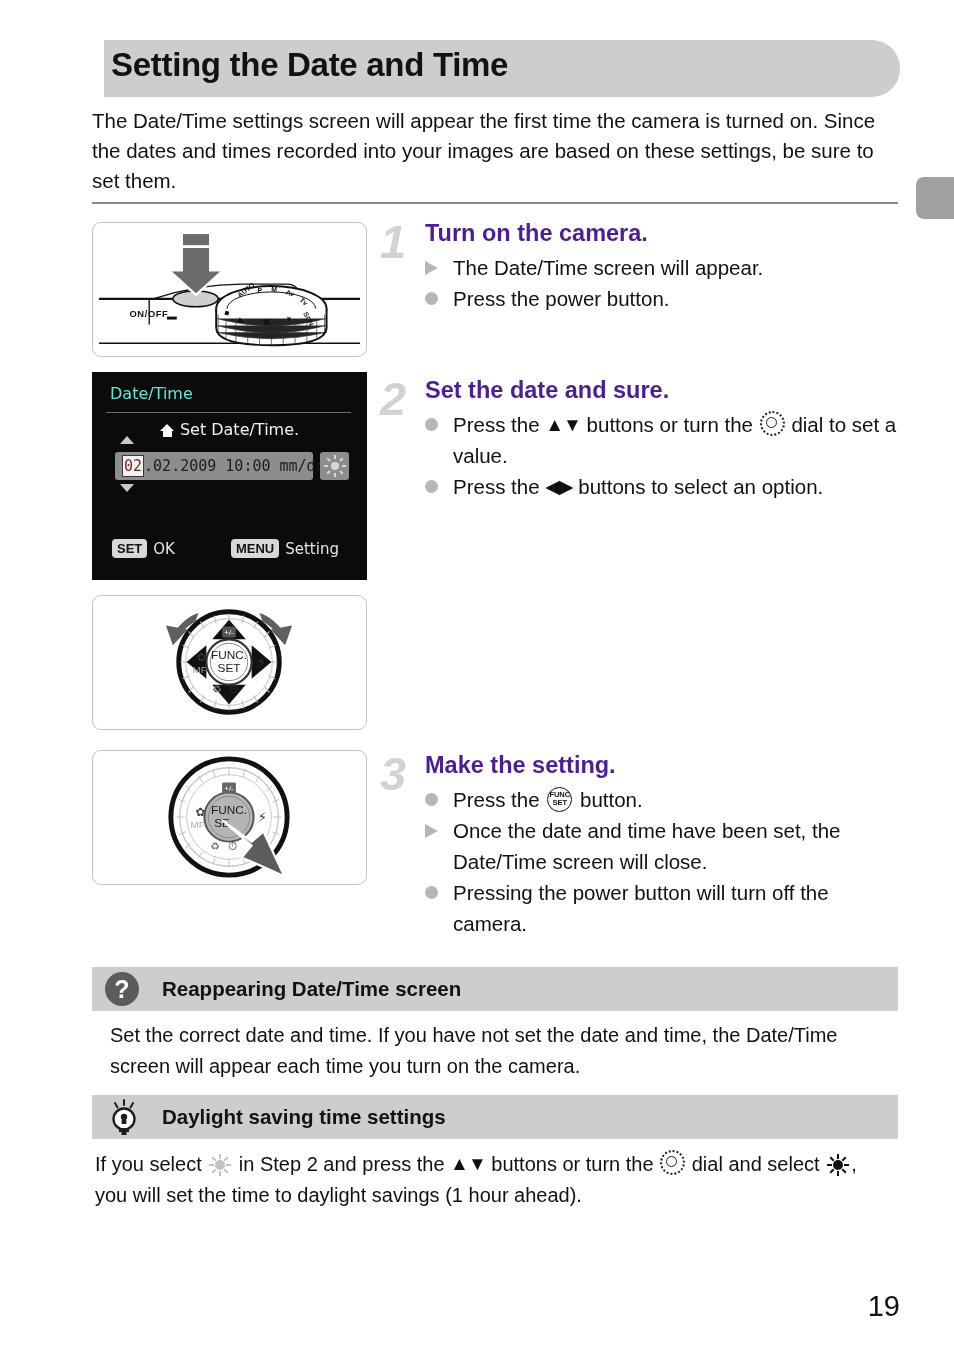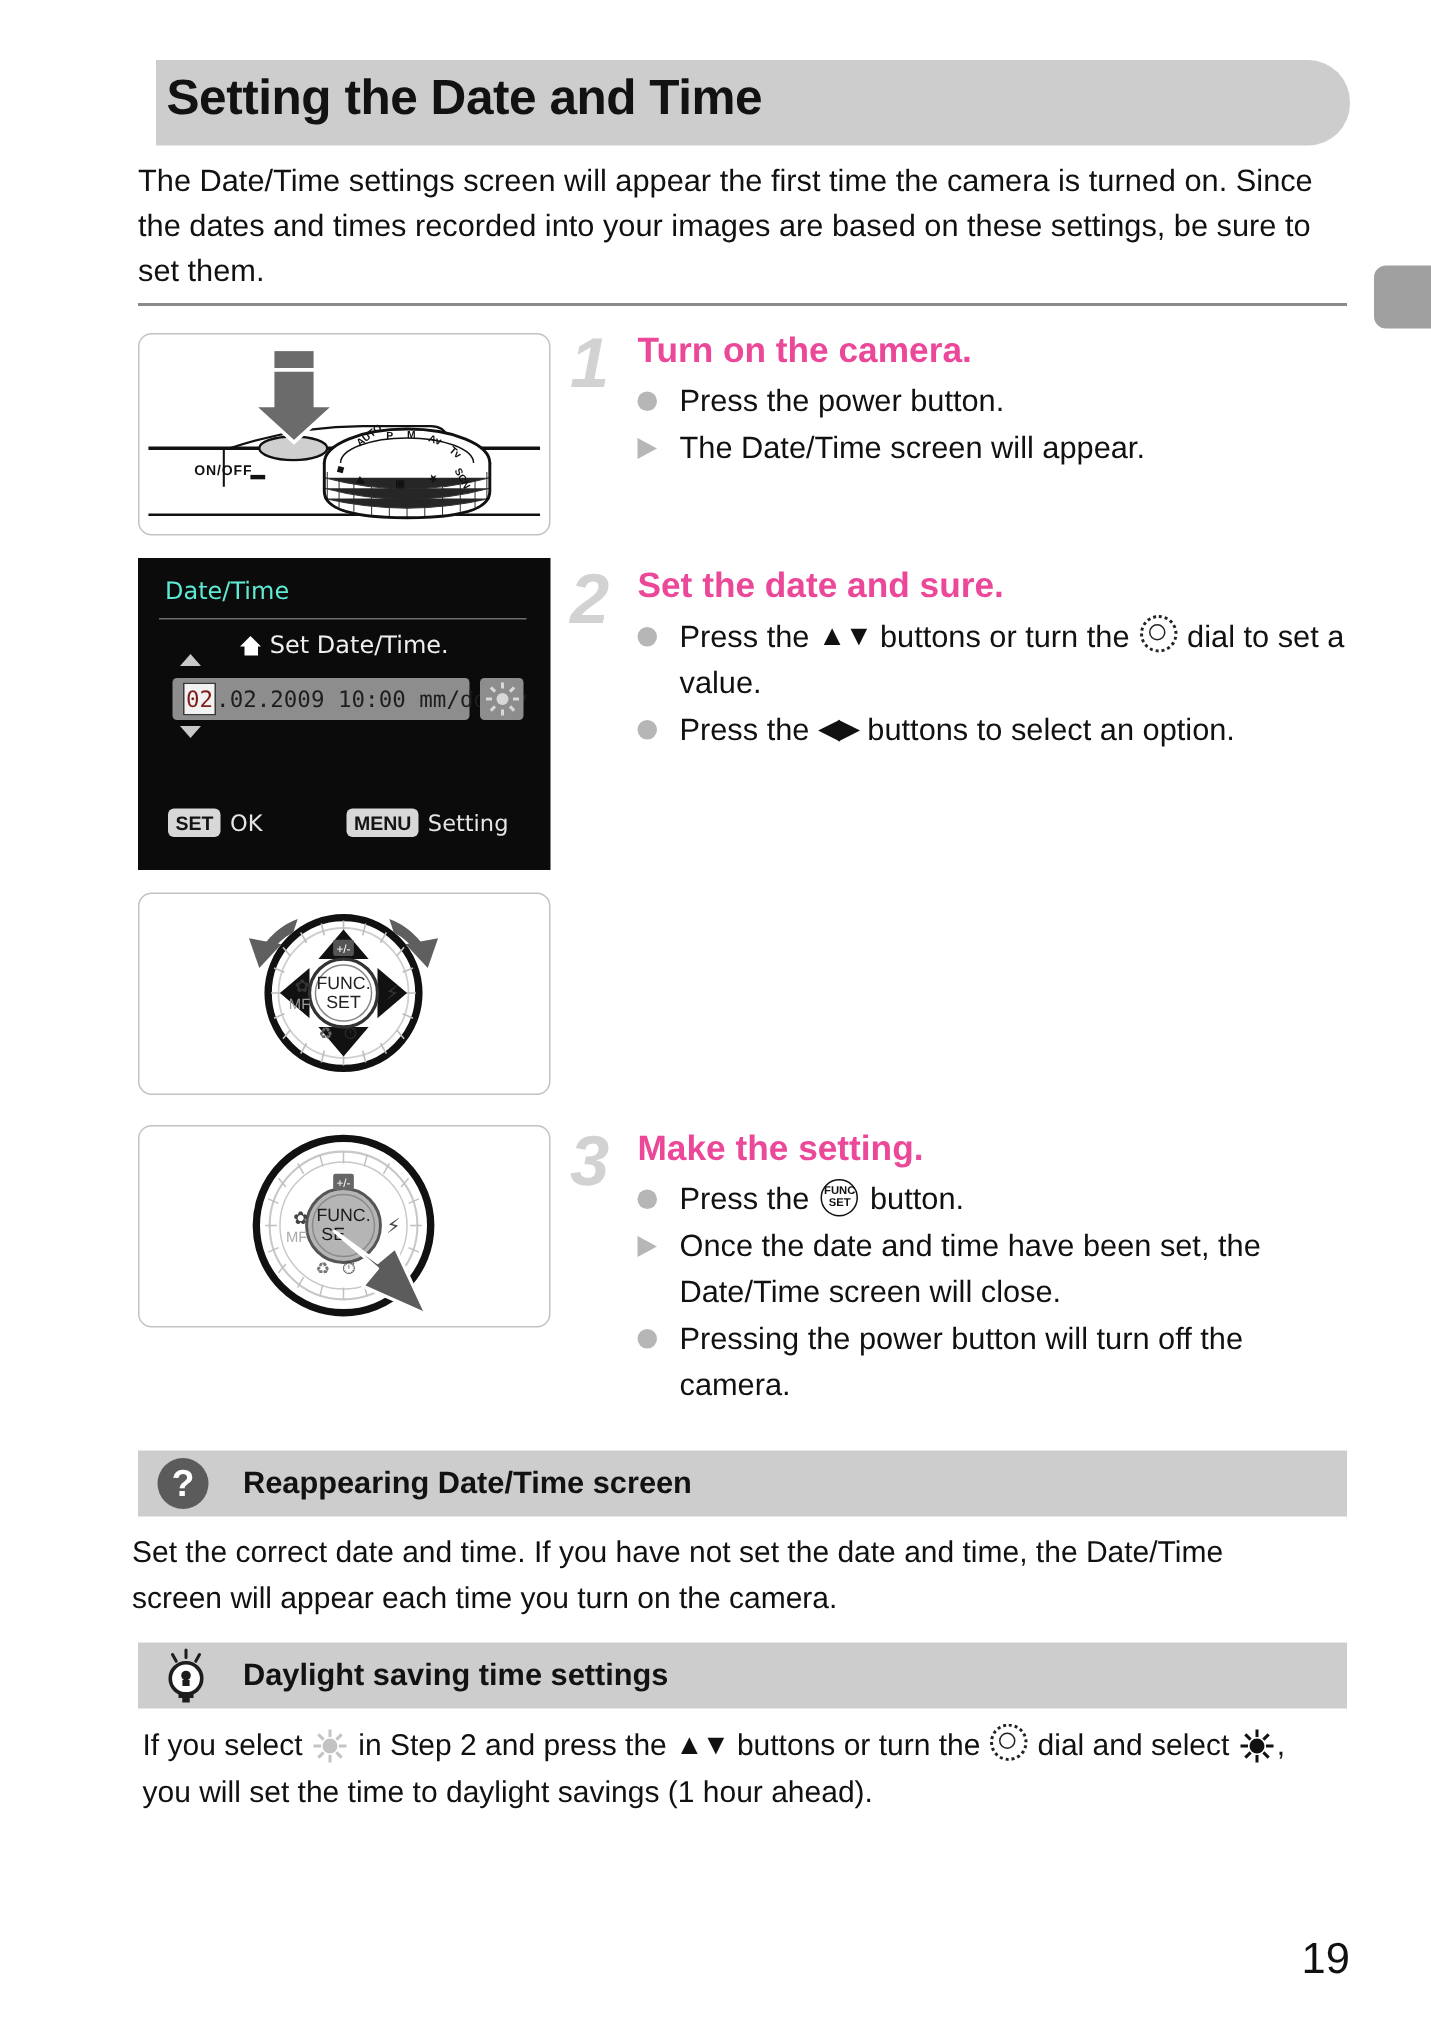--- a/index.html
+++ b/index.html
@@ -94,21 +94,21 @@
   }
   .step-body {
     position: absolute;
     left: 45px;
     top: 0;
     width: 478px;
   }
   .step-head {
     font-size: 23.5px;
     font-weight: bold;
-    color: #ec4899;
+    color: #4c1d95;
     line-height: 30px;
     margin-bottom: 4px;
     white-space: nowrap;
   }
   .bullet-row {
     display: flex;
     align-items: flex-start;
     font-size: 20.5px;
     line-height: 31px;
     color: #111;
@@ -485,29 +485,29 @@
     </g>
   </svg>
 </div>
 
 <div class="step" style="left:380px; top:218px; width:520px;">
   <div class="step-num">1</div>
   <div class="step-body">
     <div class="step-head">Turn on the camera.</div>
     <div class="bullet-row">
       <span class="bullet-mark">
+          <span class="tri"></span>
+        </span>
+      <span class="bullet-text">The Date/Time screen will appear.</span>
+    </div>
+    <div class="bullet-row">
+      <span class="bullet-mark">
           <span class="dot"></span>
         </span>
       <span class="bullet-text">Press the power button.</span>
-    </div>
-    <div class="bullet-row">
-      <span class="bullet-mark">
-          <span class="tri"></span>
-        </span>
-      <span class="bullet-text">The Date/Time screen will appear.</span>
     </div>
   </div>
 </div>
 
 <div class="lcd" style="left:92px; top:372px; width:275px; height:208px;">
   <div class="lcd-title">Date/Time</div>
   <div class="lcd-rule"></div>
   <div class="lcd-sub">
     <span class="lcd-home"></span><span>Set Date/Time.</span>
   </div>
@@ -684,21 +684,21 @@
         </span>
       <span class="bullet-text">Pressing the power button will turn off the camera.</span>
     </div>
   </div>
 </div>
 
 <div class="callout-head" style="top:967px;">
   <div class="q-icon">?</div>
   <div class="ch-text">Reappearing Date/Time screen</div>
 </div>
-<div class="callout-body" style="top:1020px; width:790px; left:88px;">Set the correct date and time. If you have not set the date and time, the Date/Time screen will appear each time you turn on the camera.</div>
+<div class="callout-body" style="top:1020px; width:790px; left:110px;">Set the correct date and time. If you have not set the date and time, the Date/Time screen will appear each time you turn on the camera.</div>
 
 <div class="callout-head" style="top:1095px;">
   <svg class="bulb-icon" viewBox="0 0 34 38">
     <g stroke="#1d1d1d" stroke-width="2" stroke-linecap="round">
       <path d="M17 2 L17 7"></path>
         <path d="M8 5 L10.5 9.5"></path>
         <path d="M26 5 L23.5 9.5"></path>
     </g>
     <circle cx="17" cy="21" r="10.5" fill="#fff" stroke="#1d1d1d" stroke-width="2.4"></circle>
     <circle cx="17" cy="19" r="3.2" fill="#1d1d1d"></circle>

